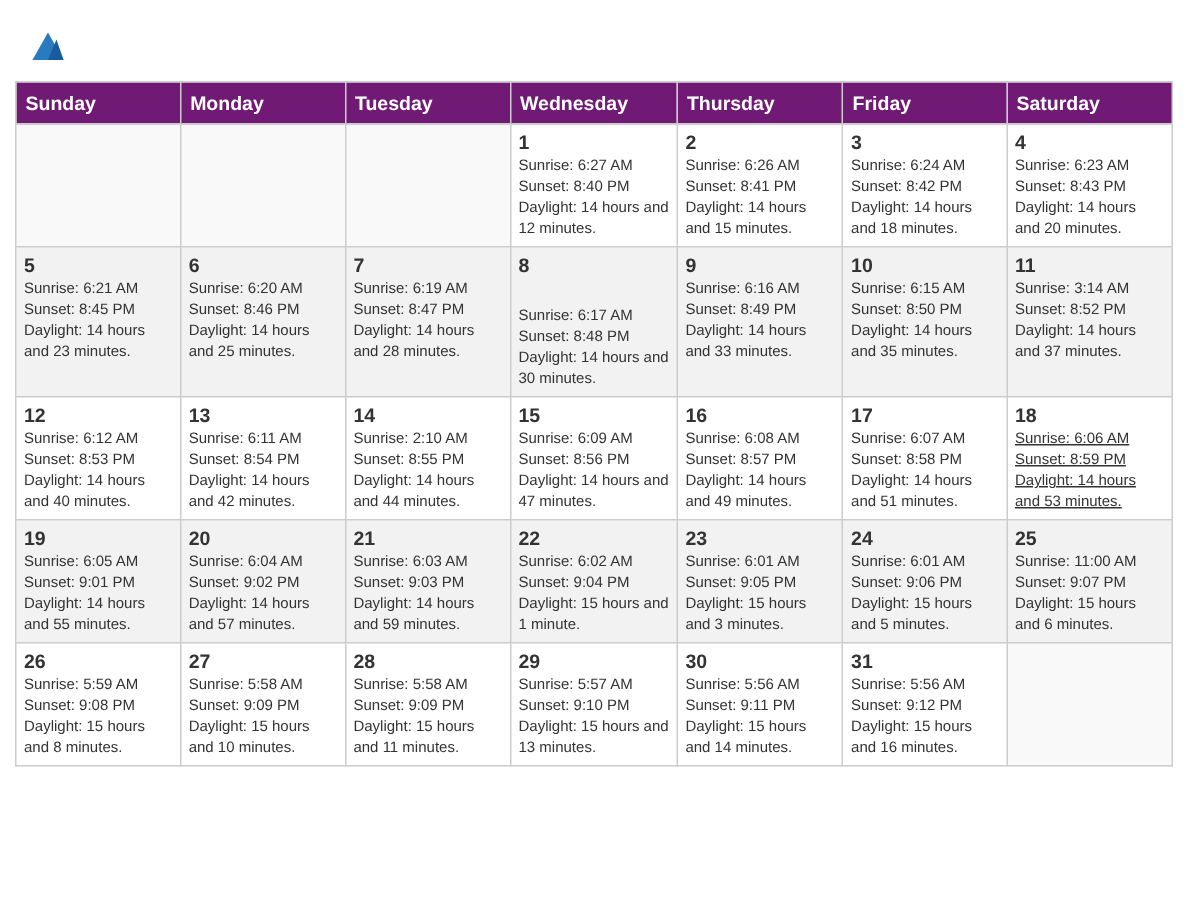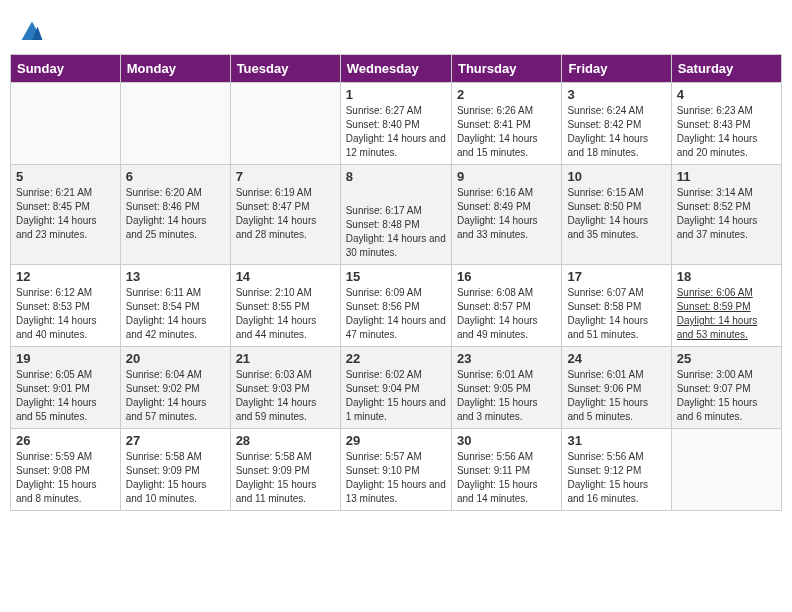--- a/index.html
+++ b/index.html
@@ -279,21 +279,21 @@
 Daylight: 15 hours and 3 minutes.</div>
         </td>
         <td>
           <span class="day-number">24</span>
           <div class="day-info" style="white-space: pre-line;">Sunrise: 6:01 AM
 Sunset: 9:06 PM
 Daylight: 15 hours and 5 minutes.</div>
         </td>
         <td>
           <span class="day-number">25</span>
-          <div class="day-info" style="white-space: pre-line;">Sunrise: 3:00 AM
+          <div class="day-info" style="white-space: pre-line;">Sunrise: 11:00 AM
 Sunset: 9:07 PM
 Daylight: 15 hours and 6 minutes.</div>
         </td>
       </tr>
       <tr>
         <td>
           <span class="day-number">26</span>
           <div class="day-info" style="white-space: pre-line;">Sunrise: 5:59 AM
 Sunset: 9:08 PM
 Daylight: 15 hours and 8 minutes.</div>

